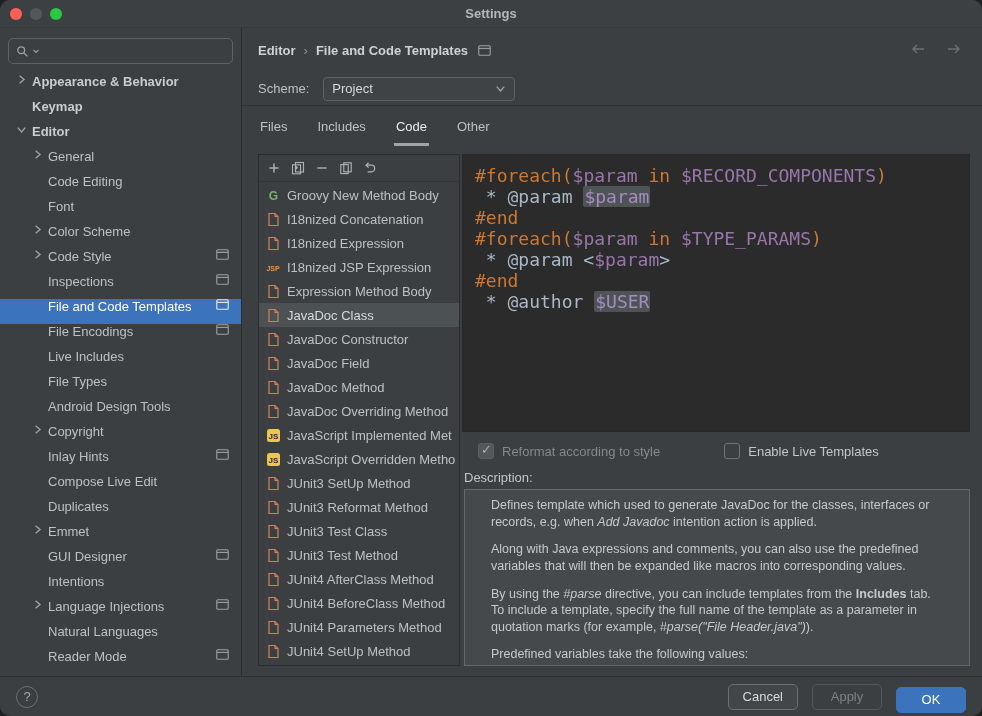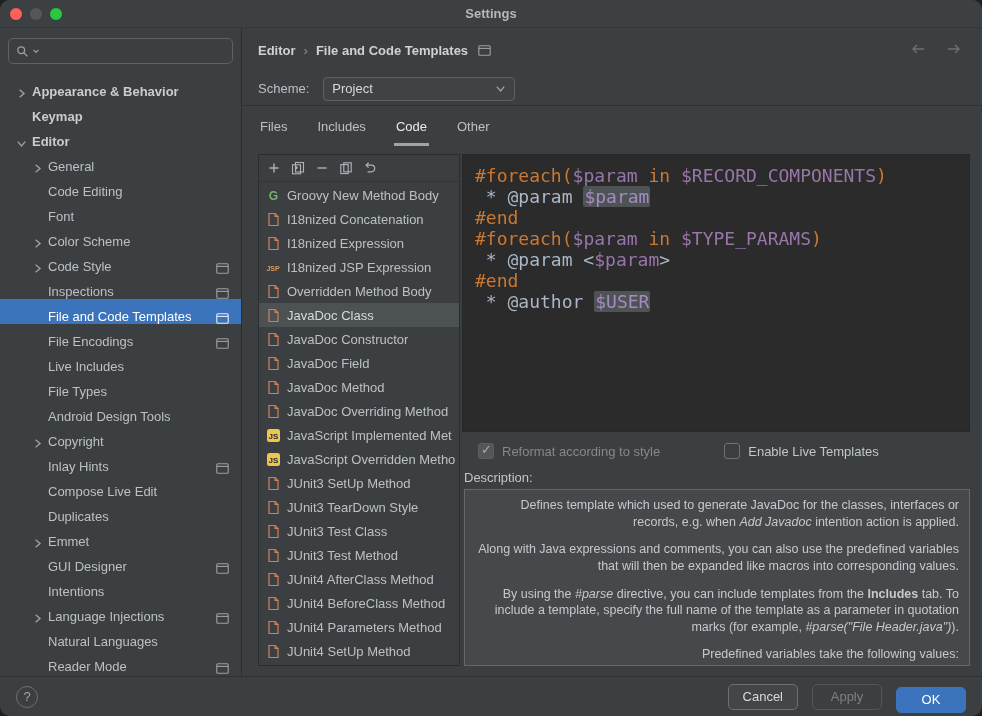--- a/index.html
+++ b/index.html
@@ -16,21 +16,21 @@
   .tl-zoom{background:var(--traffic-green,#28c840);}
   .title{margin:0 auto;font-weight:bold;color:#b4b8ba;}
   
   .bodyrow{flex:1;display:flex;min-height:0;}
   
   .sidebar{width:242px;flex:0 0 242px;border-right:1px solid #2b2e30;display:flex;flex-direction:column;padding-top:10px;min-height:0;}
   .search-box{margin:0 8px 6px;height:26px;border:1px solid #5e6264;border-radius:5px;display:flex;align-items:center;padding:0 7px;gap:3px;color:#9da1a4;}
   .search-box input{flex:1;background:transparent;border:none;outline:none;color:#d3d6d8;font:inherit;min-width:0;}
   .sicon{display:flex;align-items:center;}
   .tree{flex:1;overflow:hidden;padding-top:4px;}
-  .tree-row{height:25px;display:flex;align-items:flex-end;padding-right:12px;cursor:default;white-space:nowrap;}
+  .tree-row{height:25px;display:flex;align-items:flex-start;padding-right:12px;cursor:default;white-space:nowrap;}
   .tree-row.lvl0{padding-left:12px;font-weight:bold;color:#c9cdcf;}
   .tree-row.lvl1{padding-left:28px;}
   .chev{width:18px;flex:0 0 18px;display:flex;align-items:center;justify-content:center;color:#9da1a4;}
   .tree-label{margin-left:2px;overflow:hidden;}
   .row-ext{margin-left:auto;color:#9da1a4;display:flex;}
   .tree-row.selected{background:var(--accent,#3b74bd);color:#fff;font-weight:normal;}
   .tree-row.selected .row-ext,.tree-row.selected .chev{color:#e8ecef;}
   
   .main{flex:1;display:flex;flex-direction:column;min-width:0;}
   .main-header{height:44px;flex:0 0 44px;display:flex;align-items:center;padding:0 20px 0 16px;}
@@ -65,21 +65,21 @@
   .options{height:30px;flex:0 0 30px;display:flex;align-items:center;gap:64px;padding:8px 0 0 16px;}
   .opt{display:flex;align-items:center;gap:8px;color:#c2c6c8;}
   .checkbox{width:16px;height:16px;flex:0 0 16px;border:1px solid #6f7376;border-radius:3px;position:relative;}
   .checkbox.checked{background:#53575a;}
   .checkbox.checked::after{content:"✓";position:absolute;left:2px;top:-2px;font-size:13px;color:#a9adb0;}
   .opt.disabled{color:#84888b;}
   .opt.disabled .checkbox{border-color:#5b5f62;}
   .desc-label{margin:8px 0 4px 2px;color:#c2c6c8;flex:0 0 auto;}
   .desc-box{flex:1;margin-left:2px;border:1px solid #64686b;background:#46494b;padding:7px 10px;
     font-size:12.5px;line-height:1.33;color:#c6c9cc;overflow:hidden;}
-  .desc-box p{margin:0 0 11px;text-align:right;}
+  .desc-box p{margin:0 16px 11px;}
   .it{font-style:italic;}
   .bd{font-weight:bold;}
   
   .footer{height:40px;flex:0 0 40px;border-top:1px solid #2e3133;display:flex;align-items:center;padding:0 16px;gap:14px;}
   .help-btn{width:22px;height:22px;border:1px solid #6c7073;border-radius:50%;display:flex;align-items:center;justify-content:center;color:#a3a7aa;}
   .footer-spacer{flex:1;}
   .btn{min-width:70px;height:26px;border-radius:5px;display:flex;align-items:center;justify-content:center;padding:0 14px;cursor:default;}
   .btn-secondary{border:1px solid #6c7073;color:#d8dbdd;background:#434649;}
   .btn-disabled{border:1px solid #53575a;color:#7d8184;background:transparent;}
   .btn-primary{background:var(--accent,#3b74bd);color:#fff;border:1px solid var(--accent,#3b74bd);margin-top:6px;}
@@ -406,21 +406,21 @@
                 </span>
                 <span>I18nized JSP Expression</span>
               </div>
               <div class="tpl-row">
                 <span class="tpl-icon">
                   <svg width="15" height="15" viewBox="0 0 15 15">
                     <path d="M3 1.5h6l3 3v9H3z" fill="none" stroke="#d0815a" stroke-width="1.2"></path>
                     <path d="M9 1.5v3h3" fill="none" stroke="#d0815a" stroke-width="1.2"></path>
                   </svg>
                 </span>
-                <span>Overridden Method Body</span>
+                <span>Expression Method Body</span>
               </div>
               <div class="tpl-row selected">
                 <span class="tpl-icon">
                   <svg width="15" height="15" viewBox="0 0 15 15">
                     <path d="M3 1.5h6l3 3v9H3z" fill="none" stroke="#d0815a" stroke-width="1.2"></path>
                     <path d="M9 1.5v3h3" fill="none" stroke="#d0815a" stroke-width="1.2"></path>
                   </svg>
                 </span>
                 <span>JavaDoc Class</span>
               </div>
@@ -487,21 +487,21 @@
                 </span>
                 <span>JUnit3 SetUp Method</span>
               </div>
               <div class="tpl-row">
                 <span class="tpl-icon">
                   <svg width="15" height="15" viewBox="0 0 15 15">
                     <path d="M3 1.5h6l3 3v9H3z" fill="none" stroke="#d0815a" stroke-width="1.2"></path>
                     <path d="M9 1.5v3h3" fill="none" stroke="#d0815a" stroke-width="1.2"></path>
                   </svg>
                 </span>
-                <span>JUnit3 TearDown Style</span>
+                <span>JUnit3 Reformat Method</span>
               </div>
               <div class="tpl-row">
                 <span class="tpl-icon">
                   <svg width="15" height="15" viewBox="0 0 15 15">
                     <path d="M3 1.5h6l3 3v9H3z" fill="none" stroke="#d0815a" stroke-width="1.2"></path>
                     <path d="M9 1.5v3h3" fill="none" stroke="#d0815a" stroke-width="1.2"></path>
                   </svg>
                 </span>
                 <span>JUnit3 Test Class</span>
               </div>

